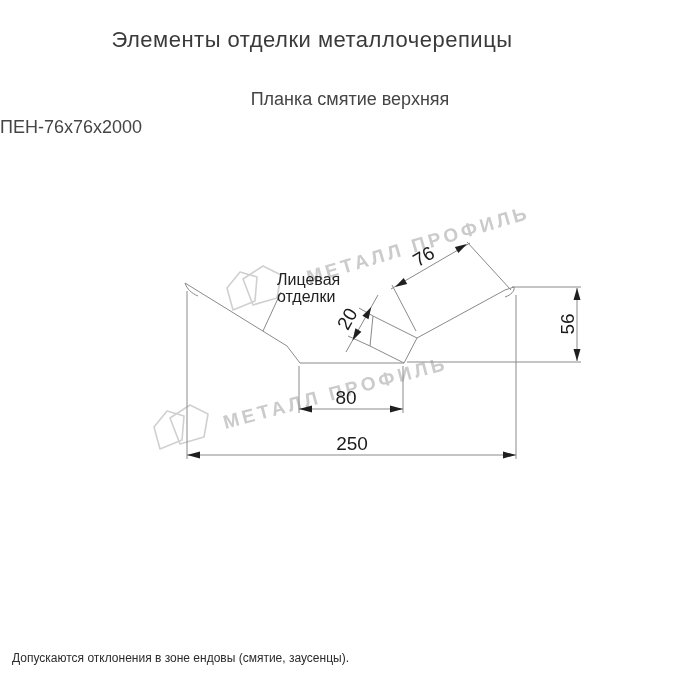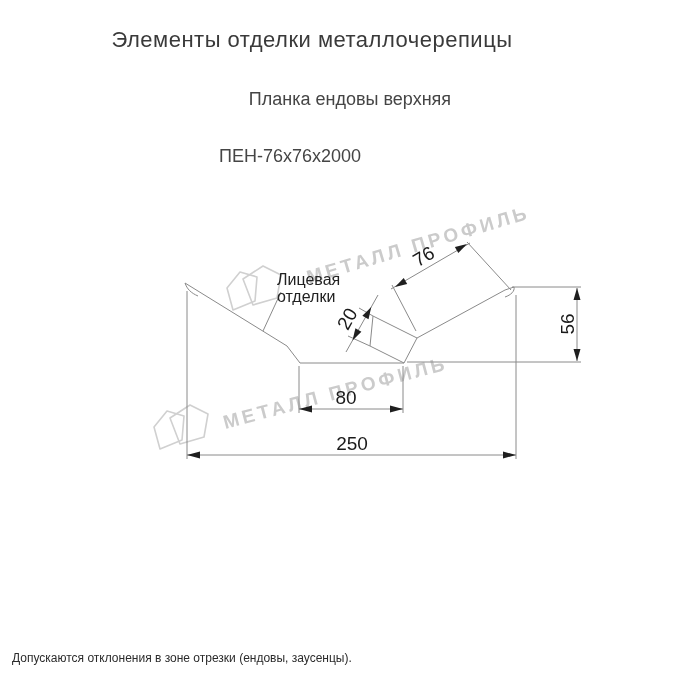--- a/index.html
+++ b/index.html
@@ -3,21 +3,21 @@
 <meta charset="utf-8">
 <style>
   html,body{margin:0;padding:0;background:#ffffff;}
   #page{
     position:relative;width:700px;height:700px;background:#ffffff;overflow:hidden;
     font-family:"Liberation Sans","DejaVu Sans",sans-serif;
   }
   .abs{position:absolute;}
   #title{top:27px;left:0;width:624px;text-align:center;font-size:22px;color:#3a3a3a;letter-spacing:0.5px;}
   #product-name{top:89px;left:0;width:700px;text-align:center;font-size:18px;color:#454545;}
-  #product-code{top:117px;left:0;width:580px;text-align:center;font-size:18px;color:#454545;margin-top:29px;}
+  #product-code{top:117px;left:0;width:580px;text-align:left;font-size:18px;color:#454545;}
   #face-label{top:271px;left:277px;font-size:16px;line-height:17px;color:#222;}
   #footer{left:12px;top:650px;font-size:12px;line-height:16px;color:#2b2b2b;}
   svg{position:absolute;top:0;left:0;}
   svg text{font-family:"Liberation Sans","DejaVu Sans",sans-serif;}
   .dim-num{font-size:19px;fill:#1a1a1a;}
   .wm{font-size:19px;font-weight:bold;fill:#cbcbcb;letter-spacing:3.5px;}
   .thin{stroke:#8a8a8a;stroke-width:1;fill:none;}
   .logo{stroke:#d0d0d0;stroke-width:1.6;fill:none;stroke-linejoin:round;}
   .arr{fill:#1f1f1f;stroke:none;}
 </style>
@@ -91,25 +91,25 @@
       <line class="thin" x1="373" y1="316" x2="359" y2="308"></line>
       <line class="thin" x1="370" y1="346" x2="348" y2="336"></line>
       <line class="thin" x1="346" y1="352" x2="378" y2="295"></line>
       <polygon class="arr" points="371.3,307 368.5,319.2 362.4,315.8"></polygon>
       <polygon class="arr" points="352.5,340.5 361.4,331.7 355.4,328.3"></polygon>
       <text class="dim-num" x="353" y="322" text-anchor="middle" transform="rotate(-61 353 322)">20</text>
     </g>
   </svg>
 
   <div id="title" class="abs">Элементы отделки металлочерепицы</div>
-  <div id="product-name" class="abs">Планка ендовы верхняя</div>
+  <div id="product-name" class="abs">Планка смятие верхняя</div>
   <div id="product-code" class="abs">ПЕН-76х76х2000</div>
 
   <div id="face-label" class="abs">
     <div>Лицевая</div>
     <div>отделки</div>
   </div>
 
   <div id="footer" class="abs">
-    <div>Допускаются отклонения в зоне отрезки (ендовы, заусенцы).</div>
+    <div>Допускаются отклонения в зоне ендовы (смятие, заусенцы).</div>
   </div>
 
 </div>
 
 </body></html>

